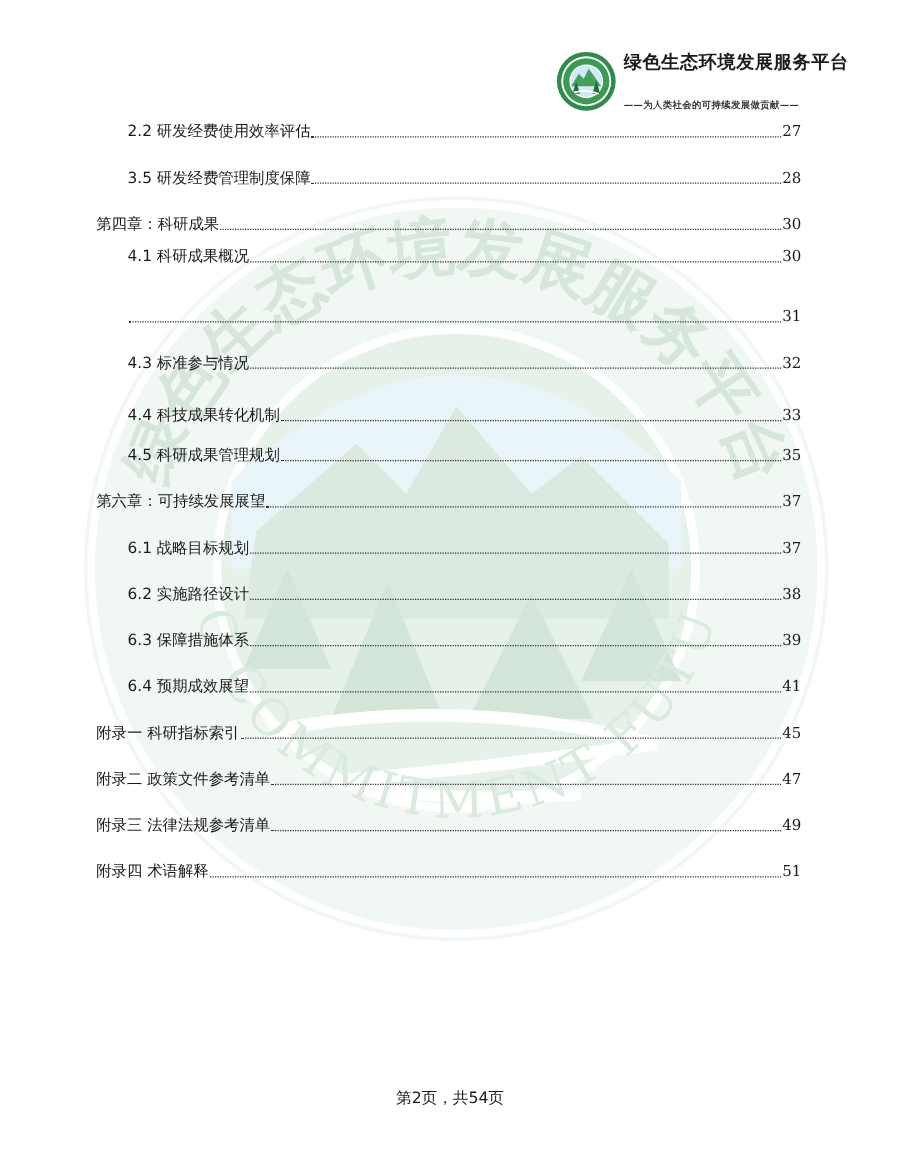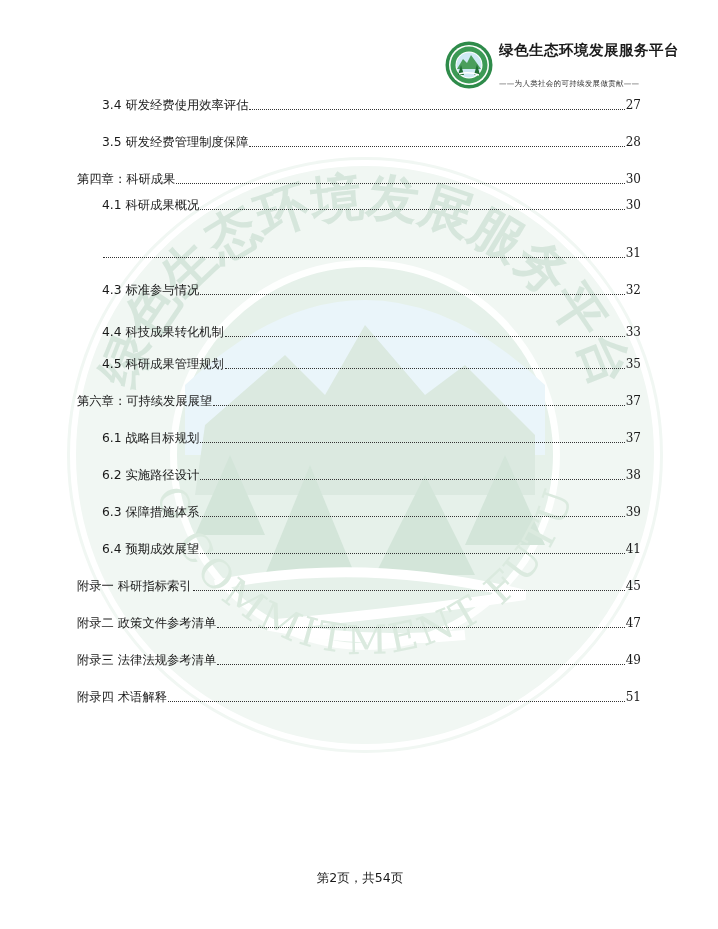--- a/index.html
+++ b/index.html
@@ -11,21 +11,21 @@
     pointer-events: none; z-index: 0;
   }
 
   .header {
     position: absolute; top: 40px; left: 445px; width: 260px; height: 50px;
     display: flex; align-items: center; z-index: 2;
   }
   .logo { width: 48px; height: 48px; margin-right: 6px; flex: 0 0 48px; }
   .brand { display: flex; flex-direction: column; }
   .brand-title { font-size: 14.5px; font-weight: bold; color: #1b1b1b; letter-spacing: 0.5px; line-height: 18px; white-space: nowrap; }
-  .brand-sub { font-size: 7.5px; color: #333; margin-top: 20px; white-space: nowrap; font-weight: normal; letter-spacing: 0.3px; }
+  .brand-sub { font-size: 7.5px; color: #333; margin-top: 20px; white-space: nowrap; font-weight: bold; letter-spacing: 0.3px; }
 
   .toc { position: absolute; top: 95px; left: 0; width: 718px; z-index: 2; }
   .toc-row {
     position: absolute; display: flex; align-items: baseline; height: 20px;
     font-size: 12.3px; line-height: 20px; right: 77px;
   }
   .toc-row.lvl1 { left: 77px; }
   .toc-row.lvl2 { left: 102px; }
   .toc-label { white-space: nowrap; flex: 0 0 auto; }
   .toc-dots {
@@ -79,21 +79,21 @@
     <path d="M 14 33 Q 24 30 34 34" stroke="#ffffff" stroke-width="1.5" fill="none"></path>
   </svg>
   <div class="brand">
     <span class="brand-title">绿色生态环境发展服务平台</span>
     <span class="brand-sub">——为人类社会的可持续发展做贡献——</span>
   </div>
 </div>
 
 <div class="toc">
   <div class="toc-row lvl2" style="top:0px">
-    <span class="toc-label">3.4 研发经费使用效率评估</span>
+    <span class="toc-label">2.2 研发经费使用效率评估</span>
     <span class="toc-dots"></span>
     <span class="toc-page">27</span>
   </div>
   <div class="toc-row lvl2" style="top:37px">
     <span class="toc-label">3.5 研发经费管理制度保障</span>
     <span class="toc-dots"></span>
     <span class="toc-page">28</span>
   </div>
   <div class="toc-row lvl1" style="top:74px">
     <span class="toc-label">第四章：科研成果</span>

